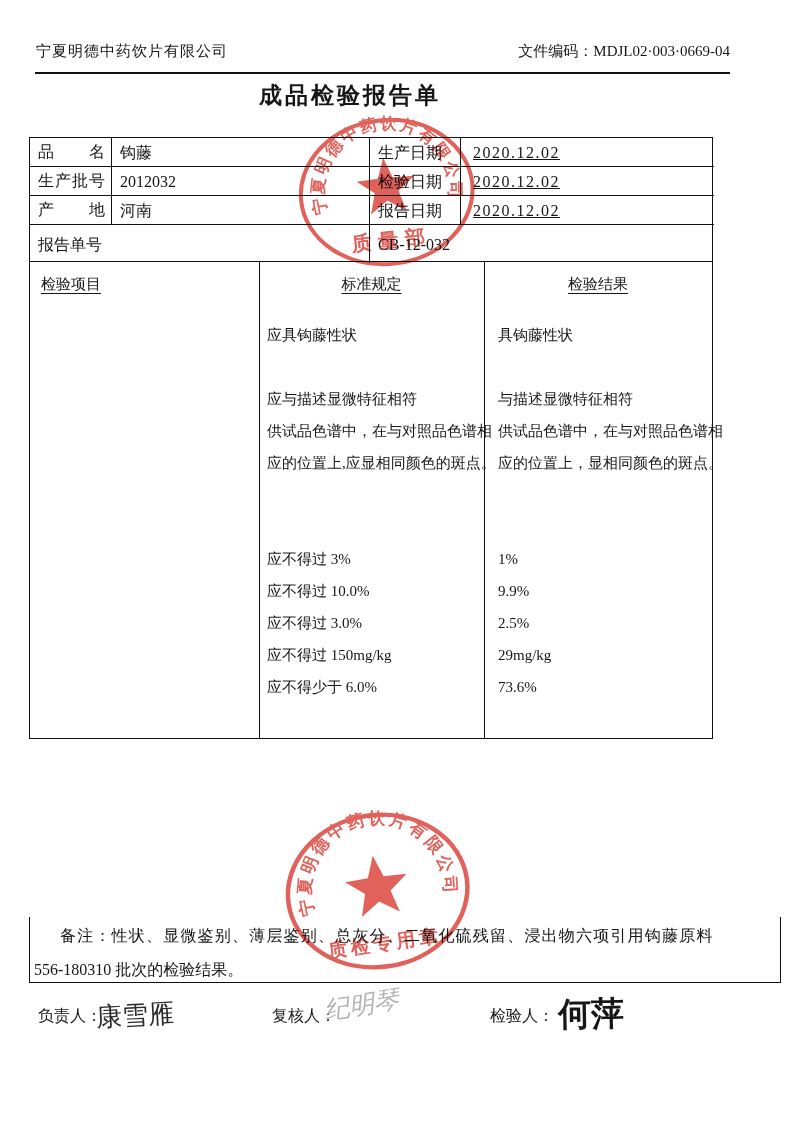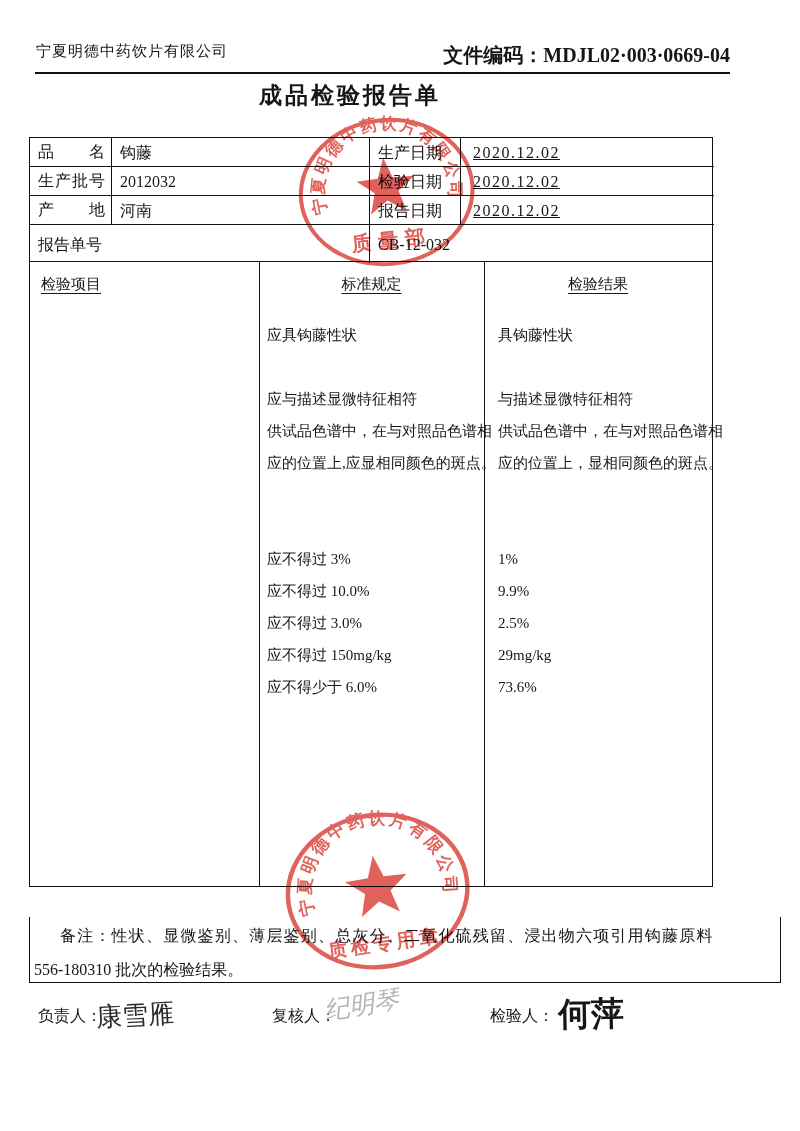--- a/index.html
+++ b/index.html
@@ -1,40 +1,40 @@
 <!DOCTYPE html>
 <html><head>
 <meta charset="utf-8">
 <style>
   html,body{margin:0;padding:0;background:#ffffff;}
   .page{position:relative;width:800px;height:1131px;background:#fff;overflow:hidden;
         font-family:"Liberation Serif","DejaVu Serif",serif;color:#161616;}
   
   .hdr-left{position:absolute;left:36px;top:42px;font-size:15px;letter-spacing:1px;}
-  .hdr-right{position:absolute;right:70px;top:42px;font-size:20px;font-weight:bold;}
+  .hdr-right{position:absolute;right:70px;top:42px;font-size:15px;}
   .hdr-rule{position:absolute;left:35px;top:72px;width:695px;height:2px;background:#111;}
   
   .title{position:absolute;left:110px;top:80px;width:480px;margin:0;text-align:center;
          font-size:23px;font-weight:bold;letter-spacing:3px;}
   
   .t1{position:absolute;left:29px;top:137px;width:684px;height:125px;box-sizing:border-box;
       border:1.6px solid #111;display:grid;grid-template-columns:81px 258px 91px 254px;
       grid-template-rows:28px 29px 29px 39px;font-size:16px;}
   .t1 .c{box-sizing:border-box;border-top:1.2px solid #111;border-left:1.2px solid #111;
          padding:2px 6px 0 8px;white-space:nowrap;overflow:visible;}
   .t1 .r1{border-top:none;}
   .t1 .c1{border-left:none;}
   .t1 .lblj{text-align:justify;text-align-last:justify;}
   .t1 .date{letter-spacing:1.5px;padding-left:12px;text-decoration:underline;}
   .t1 .span2{grid-column:1 / 3;}
   .t1 .span2b{grid-column:3 / 5;}
   .t1 .c{display:flex;align-items:center;}
   .t1 .lblj{display:block;padding-top:4px;}
   
-  .t2{position:absolute;left:29px;top:261px;width:684px;height:626px;box-sizing:border-box;
+  .t2{position:absolute;left:29px;top:261px;width:684px;height:478px;box-sizing:border-box;
       border:1.6px solid #111;border-top:1.2px solid #111;font-size:15px;padding-left:44px;}
   .t2 .vline{position:absolute;top:0;bottom:0;width:1.2px;background:#111;}
   .t2 .vl1{left:229px;} .t2 .vl2{left:454px;}
   .t2 .th{position:absolute;top:13px;text-decoration:underline;text-underline-offset:4px;}
   .t2 .th1{left:11px;}
   .t2 .th2{left:229px;width:225px;text-align:center;}
   .t2 .th3{left:454px;width:228px;text-align:center;}
   .t2 .col{position:absolute;top:57px;}
   .t2 .colA{left:9px;}
   .t2 .colB{left:237px;}

